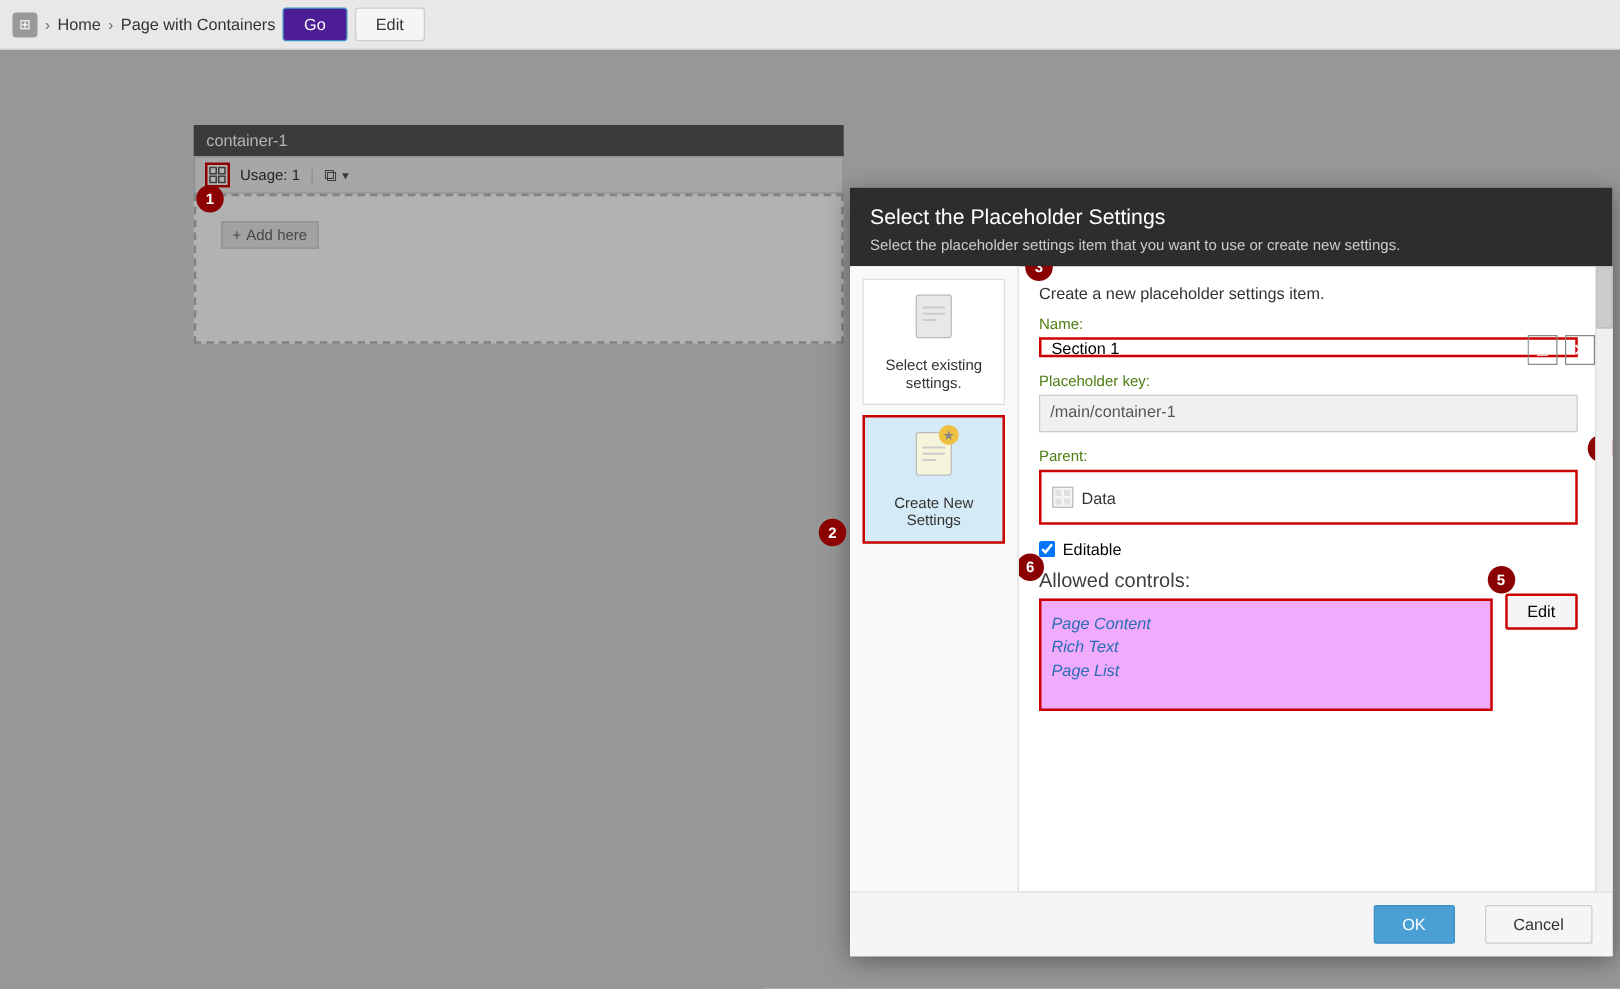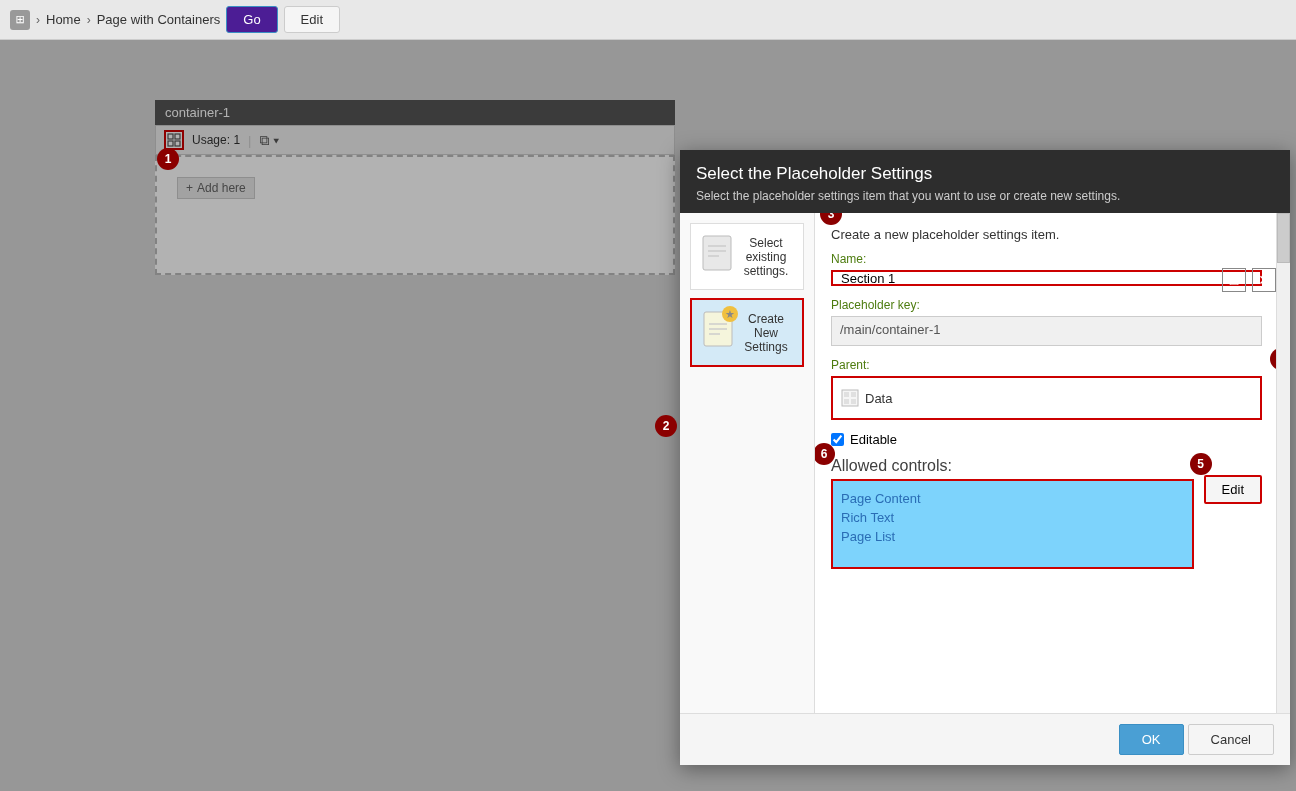--- a/index.html
+++ b/index.html
@@ -169,21 +169,21 @@
       width: 135px;
       border-right: 1px solid #ddd;
       padding: 10px;
       display: flex;
       flex-direction: column;
       gap: 8px;
       background: #f9f9f9;
     }
     .panel-item {
       display: flex;
-      flex-direction: row;
+      flex-direction: column;
       align-items: center;
       padding: 10px;
       border: 1px solid #ddd;
       background: white;
       cursor: pointer;
       text-align: center;
       gap: 6px;
     }
     .panel-item.selected {
       background: #d4eaf7;
@@ -263,22 +263,23 @@
     .checkbox-row {
       display: flex;
       align-items: center;
       gap: 6px;
       margin-bottom: 10px;
     }
 
     .allowed-controls-box {
       border: 1px solid #ccc;
       padding: 8px;
-      background: #7dd3fc;
+      background: #f0abfc;
       min-height: 90px;
+      font-style: italic;
     }
     .allowed-control-item {
       font-size: 13px;
       color: #2a6db5;
       padding: 2px 0;
       cursor: pointer;
     }
     .allowed-label {
       font-size: 16px;
       color: #404040;
@@ -293,21 +294,21 @@
       font-size: 13px;
       border-radius: 2px;
     }
 
     
     .dialog-footer {
       border-top: 1px solid #ddd;
       padding: 10px 16px;
       display: flex;
       justify-content: flex-end;
-      gap: 4px;
+      gap: 24px;
       background: #f5f5f5;
     }
     .footer-btn {
       padding: 7px 22px;
       border: 1px solid #ccc;
       cursor: pointer;
       font-size: 13px;
       border-radius: 2px;
     }
     .footer-btn-ok {

